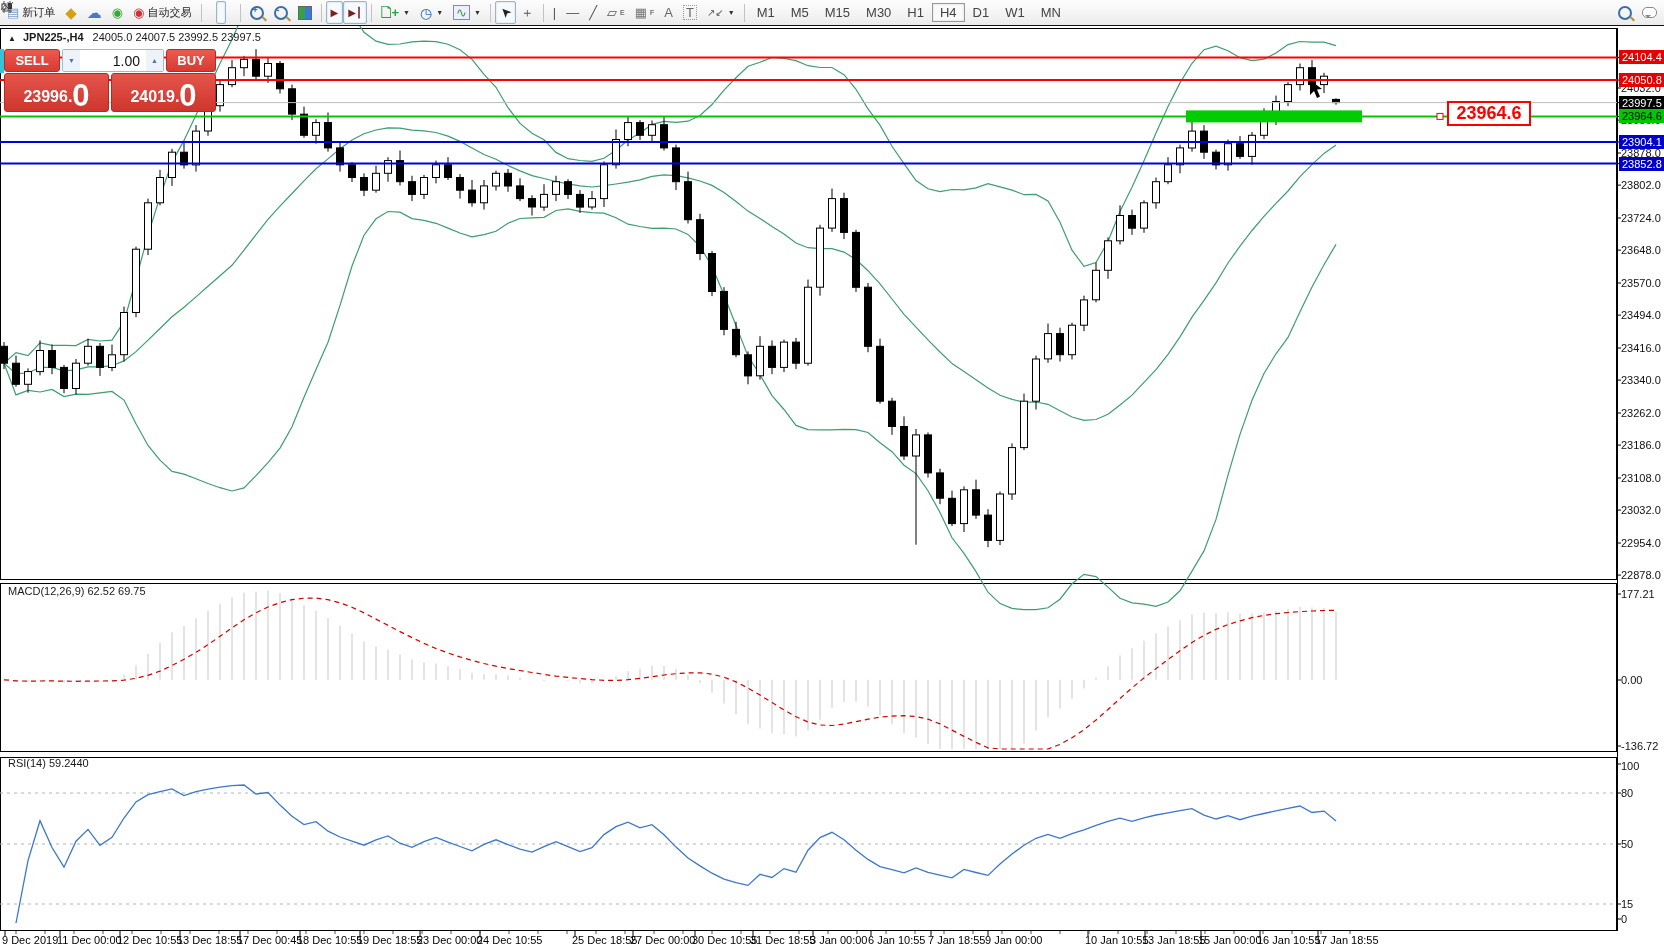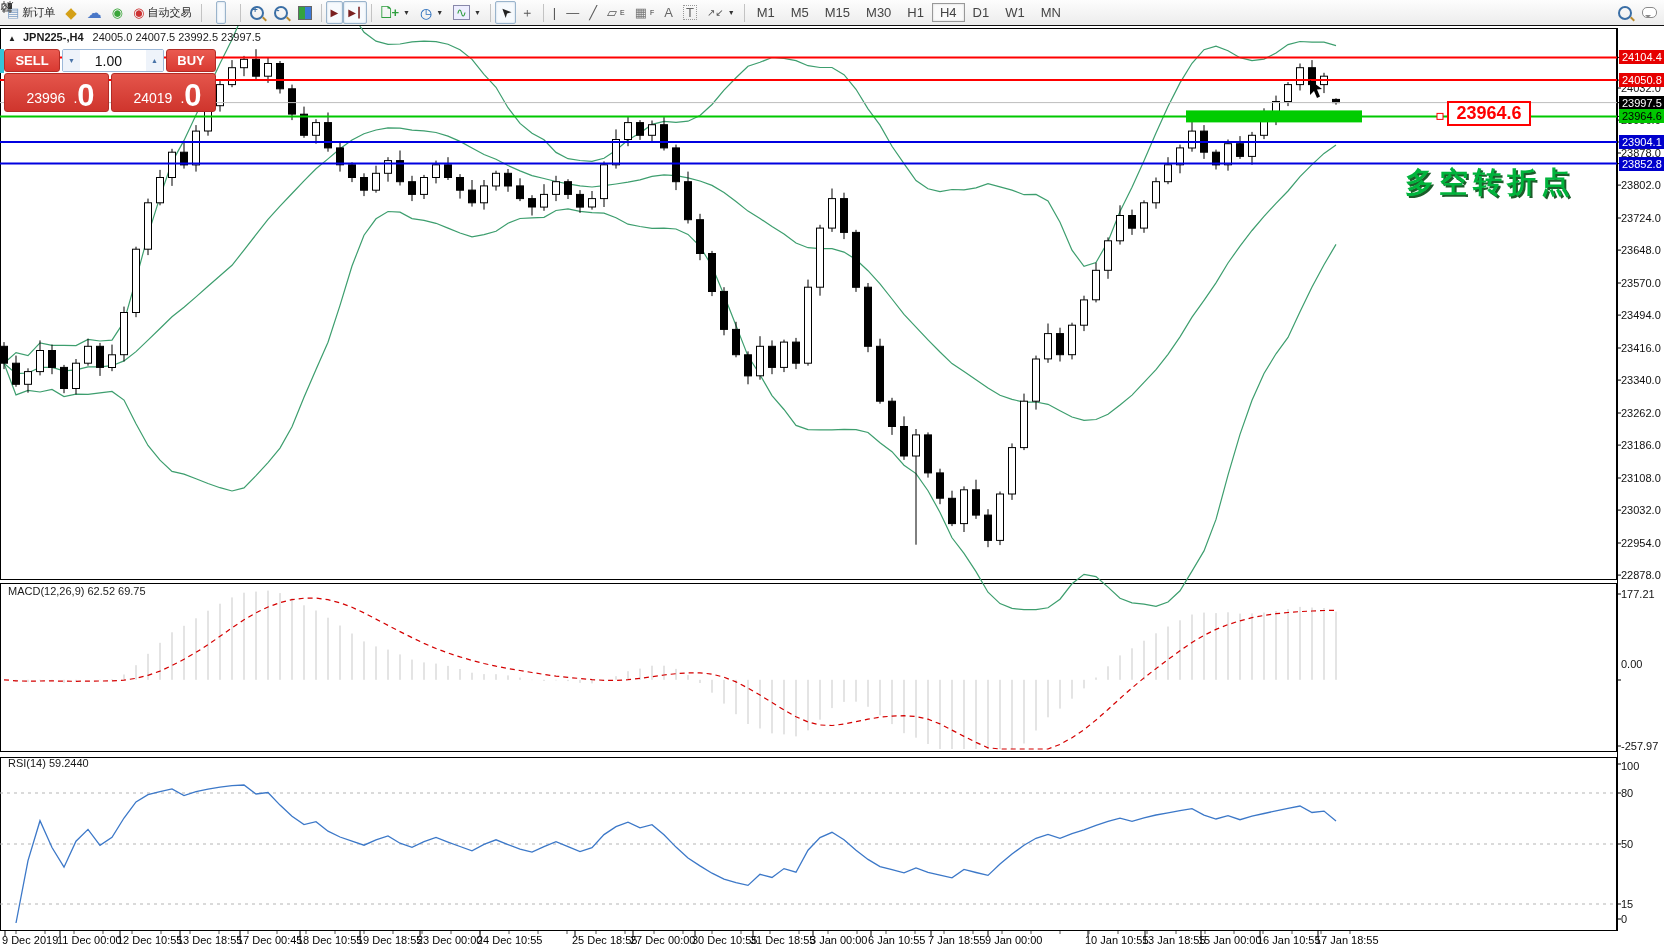--- a/index.html
+++ b/index.html
@@ -38,25 +38,25 @@
   .cyan-strip{position:absolute;left:0px;top:49px;width:4px;height:24px;background:#35c3d8;z-index:21;}
   .tp-row1{display:flex;height:23px;gap:2px;}
   .btn-red{background:linear-gradient(#ea5a50,#d93a32);color:#fff;border:1px solid #b22c26;
            border-radius:3px;display:flex;align-items:center;justify-content:center;
            font-size:13px;font-weight:bold;}
   .sell-btn{width:54px;}
   .buy-btn{width:48px;}
   .vol-box{flex:1;background:#fff;border:1px solid #9db9d9;border-radius:2px;display:flex;align-items:center;}
   .vol-spin{width:17px;height:100%;background:#eef3fa;color:#4a74a8;font-size:7px;
             display:flex;align-items:center;justify-content:center;border:0;}
-  .vol-val{flex:1;text-align:right;padding-right:24px;font-size:14px;color:#111;}
+  .vol-val{flex:1;text-align:right;padding-right:6px;font-size:14px;color:#111;}
   .tp-row2{display:flex;height:39px;gap:2px;margin-top:1px;}
   .price-cell{flex:1;background:linear-gradient(#e4554b,#cf352d);color:#fff;border:1px solid #b22c26;
               border-radius:3px;display:flex;align-items:flex-end;justify-content:center;padding-bottom:1px;}
-  .p-small{font-size:14px;font-weight:normal;margin-bottom:4px;margin-left:8px;}
+  .p-small{font-size:16px;font-weight:bold;margin-bottom:4px;}
   .p-big{font-size:31px;font-weight:bold;line-height:0.9;}
   
   .axis-label{position:absolute;left:1621px;width:46px;height:13px;line-height:13px;
               font-size:11px;color:#111;z-index:8;}
   .axis-box{position:absolute;left:1619px;width:47px;height:14px;line-height:14px;text-align:left;
             padding-left:3px;font-size:11px;z-index:9;box-sizing:border-box;}
   .scale-label{position:absolute;left:1621px;font-size:11px;color:#111;z-index:8;}
   .callout{position:absolute;z-index:11;border:2px solid #ff0000;background:#fff;color:#ff0000;
            font-size:18px;font-weight:bold;text-align:center;}
   .cn-note{position:absolute;z-index:11;font-size:29px;font-weight:bold;color:#00b43c;
@@ -687,21 +687,20 @@
         <span class="p-big">0</span>
       </div>
       <div class="price-cell">
         <span class="p-small">24019</span>
         <span class="p-small">.</span>
         <span class="p-big">0</span>
       </div>
     </div>
   </div>
 
-  <div class="cn-note" id="cn-note" style="left: 1405px; top: 163px; color: rgb(0, 180, 60);">多空转折点</div>
   <div class="callout" id="callout" style="left: 1447px; top: 101px; width: 80px; height: 21px; line-height: 21px;">23964.6</div>
   <div class="ind-label" style="top:585px">MACD(12,26,9) 62.52 69.75</div>
   <div class="ind-label" style="top:757px">RSI(14) 59.2440</div>
 
   <div id="gen-labels">
       <div class="axis-box" style="top:50px;background:#e60000;color:#ffffff">24104.4</div>
       <div class="axis-box" style="top:73px;background:#e60000;color:#ffffff">24050.8</div>
       <div class="axis-box" style="top:96px;background:#000000;color:#ffffff">23997.5</div>
       <div class="axis-box" style="top:109px;background:#00c800;color:#000000">23964.6</div>
       <div class="axis-box" style="top:135px;background:#0000cc;color:#ffffff">23904.1</div>
@@ -716,22 +715,22 @@
       <div class="axis-label" style="top:309px">23494.0</div>
       <div class="axis-label" style="top:342px">23416.0</div>
       <div class="axis-label" style="top:374px">23340.0</div>
       <div class="axis-label" style="top:407px">23262.0</div>
       <div class="axis-label" style="top:439px">23186.0</div>
       <div class="axis-label" style="top:472px">23108.0</div>
       <div class="axis-label" style="top:504px">23032.0</div>
       <div class="axis-label" style="top:537px">22954.0</div>
       <div class="axis-label" style="top:569px">22878.0</div>
       <div class="scale-label" style="top:588px">177.21</div>
-      <div class="scale-label" style="top:658px">0.00</div>
-      <div class="scale-label" style="top:740px">-257.97</div>
+      <div class="scale-label" style="top:674px">0.00</div>
+      <div class="scale-label" style="top:740px">-136.72</div>
       <div class="scale-label" style="top:760px">100</div>
       <div class="scale-label" style="top:787px">80</div>
       <div class="scale-label" style="top:838px">50</div>
       <div class="scale-label" style="top:898px">15</div>
       <div class="scale-label" style="top:913px">0</div>
       <div class="time-label" style="left:2px">9 Dec 2019</div>
       <div class="time-label" style="left:57px">11 Dec 00:00</div>
       <div class="time-label" style="left:117px">12 Dec 10:55</div>
       <div class="time-label" style="left:177px">13 Dec 18:55</div>
       <div class="time-label" style="left:237px">17 Dec 00:45</div>

